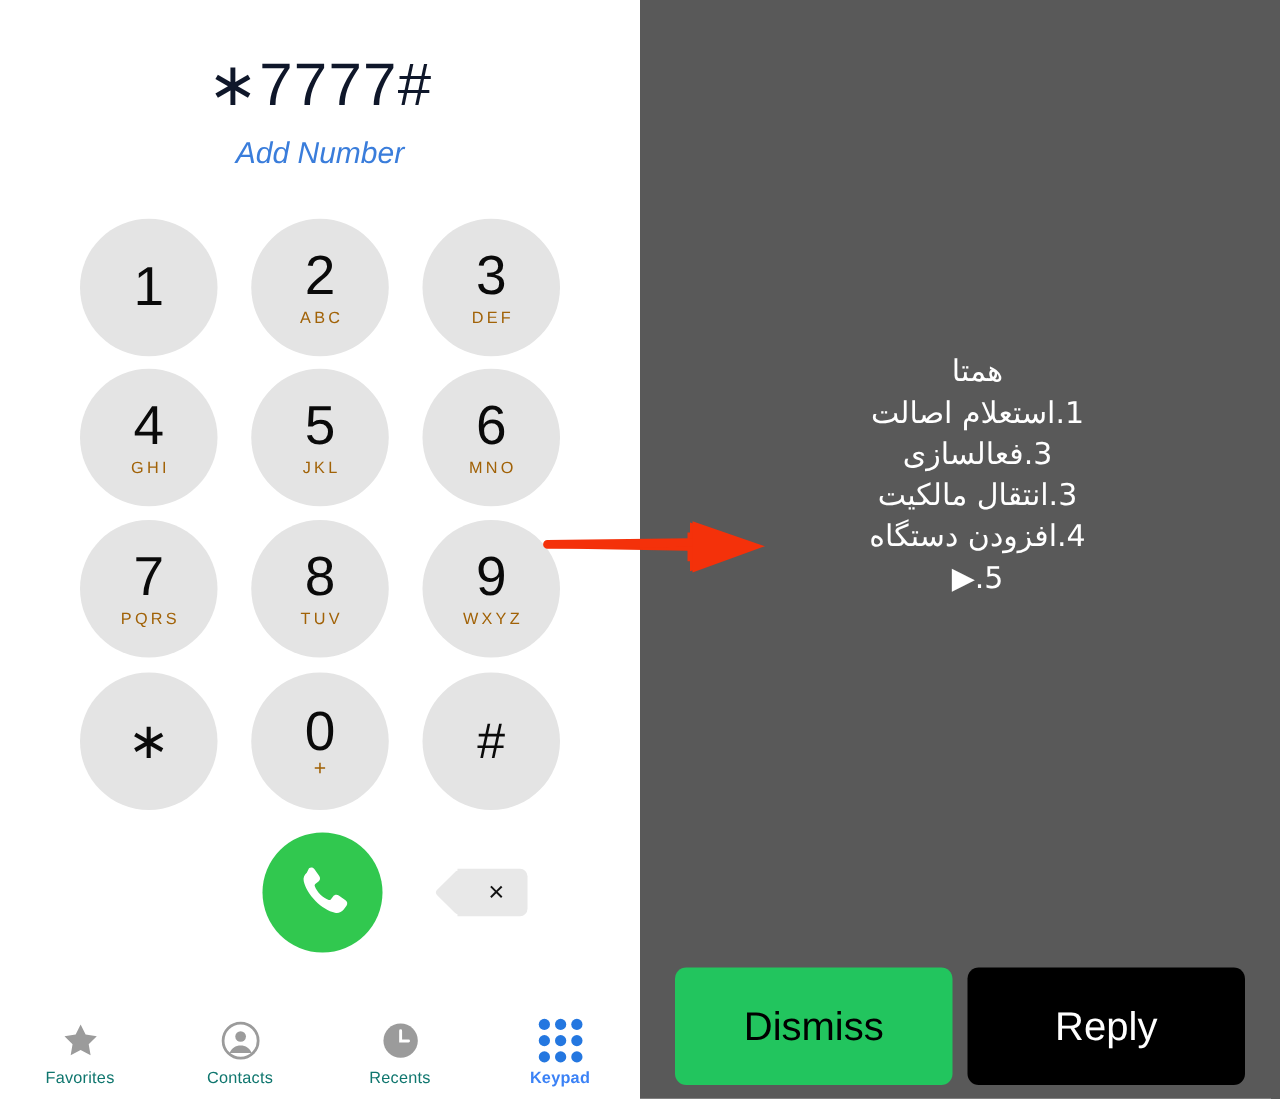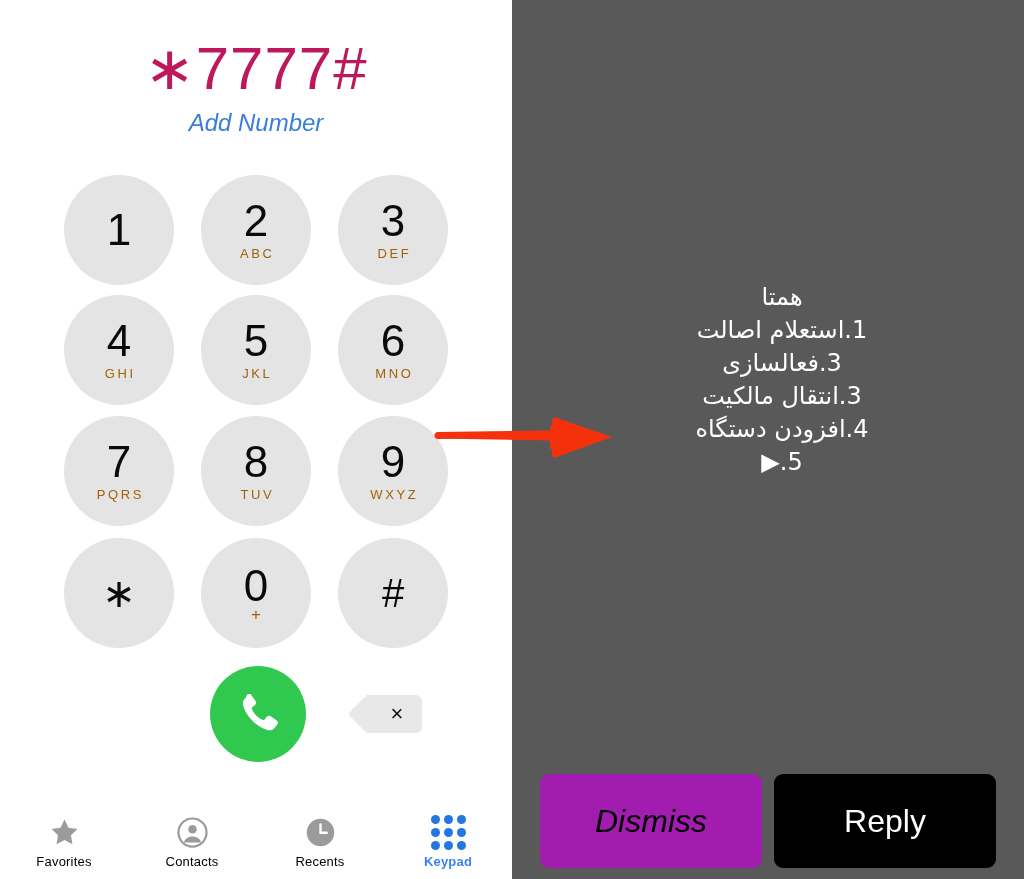--- a/index.html
+++ b/index.html
@@ -30,23 +30,23 @@
     height: 879px;
     background: #ffffff;
   }
 
   #dialed-number {
     position: absolute;
     left: 0;
     top: 40px;
     width: 512px;
     text-align: center;
-    font-size: 60px;
+    font-size: 48px;
     letter-spacing: 1px;
-    color: #be185d;
+    color: #0f172a;
     font-weight: 400;
     line-height: 58px;
     white-space: nowrap;
   }
 
   #add-number {
     position: absolute;
     left: 0;
     top: 108px;
     width: 512px;
@@ -186,21 +186,21 @@
     box-sizing: border-box;
   }
   .tab .ticon {
     height: 36px;
     display: flex;
     align-items: center;
     justify-content: center;
   }
   .tab .tlabel {
     font-size: 13px;
-    color: #000000;
+    color: #0f766e;
     margin-top: 4px;
     letter-spacing: 0.2px;
   }
   .tab.active .tlabel {
     color: #3b82f6;
     font-weight: bold;
   }
   .dots {
     display: grid;
     grid-template-columns: repeat(3, 9px);
@@ -255,23 +255,22 @@
   .ussd-btn {
     flex: 1 1 0;
     border-radius: 9px;
     display: flex;
     align-items: center;
     justify-content: center;
     font-size: 32px;
     box-sizing: border-box;
   }
   #dismiss-button {
-    background: #a21caf;
+    background: #22c55e;
     color: #000000;
-    font-style: italic;
   }
   #reply-button {
     background: #000000;
     color: #ffffff;
   }
 
   
   #annotation-arrow {
     position: absolute;
     left: 432px;

